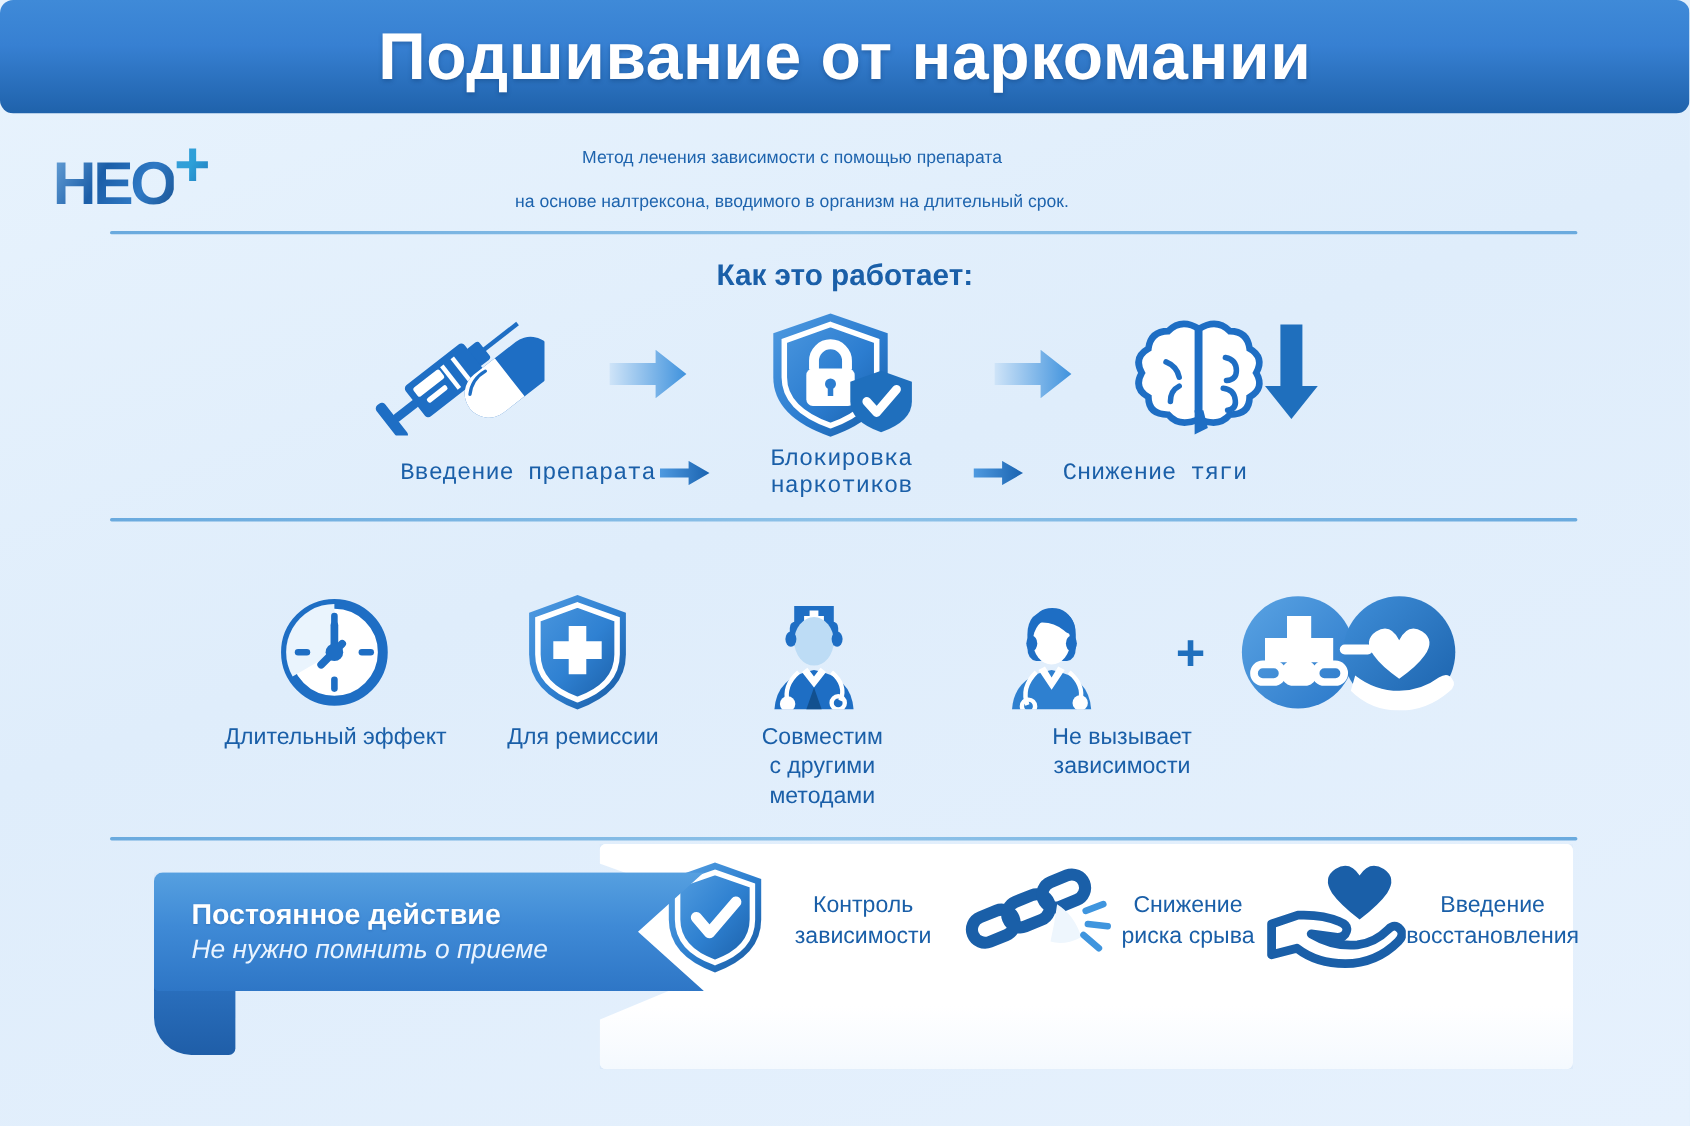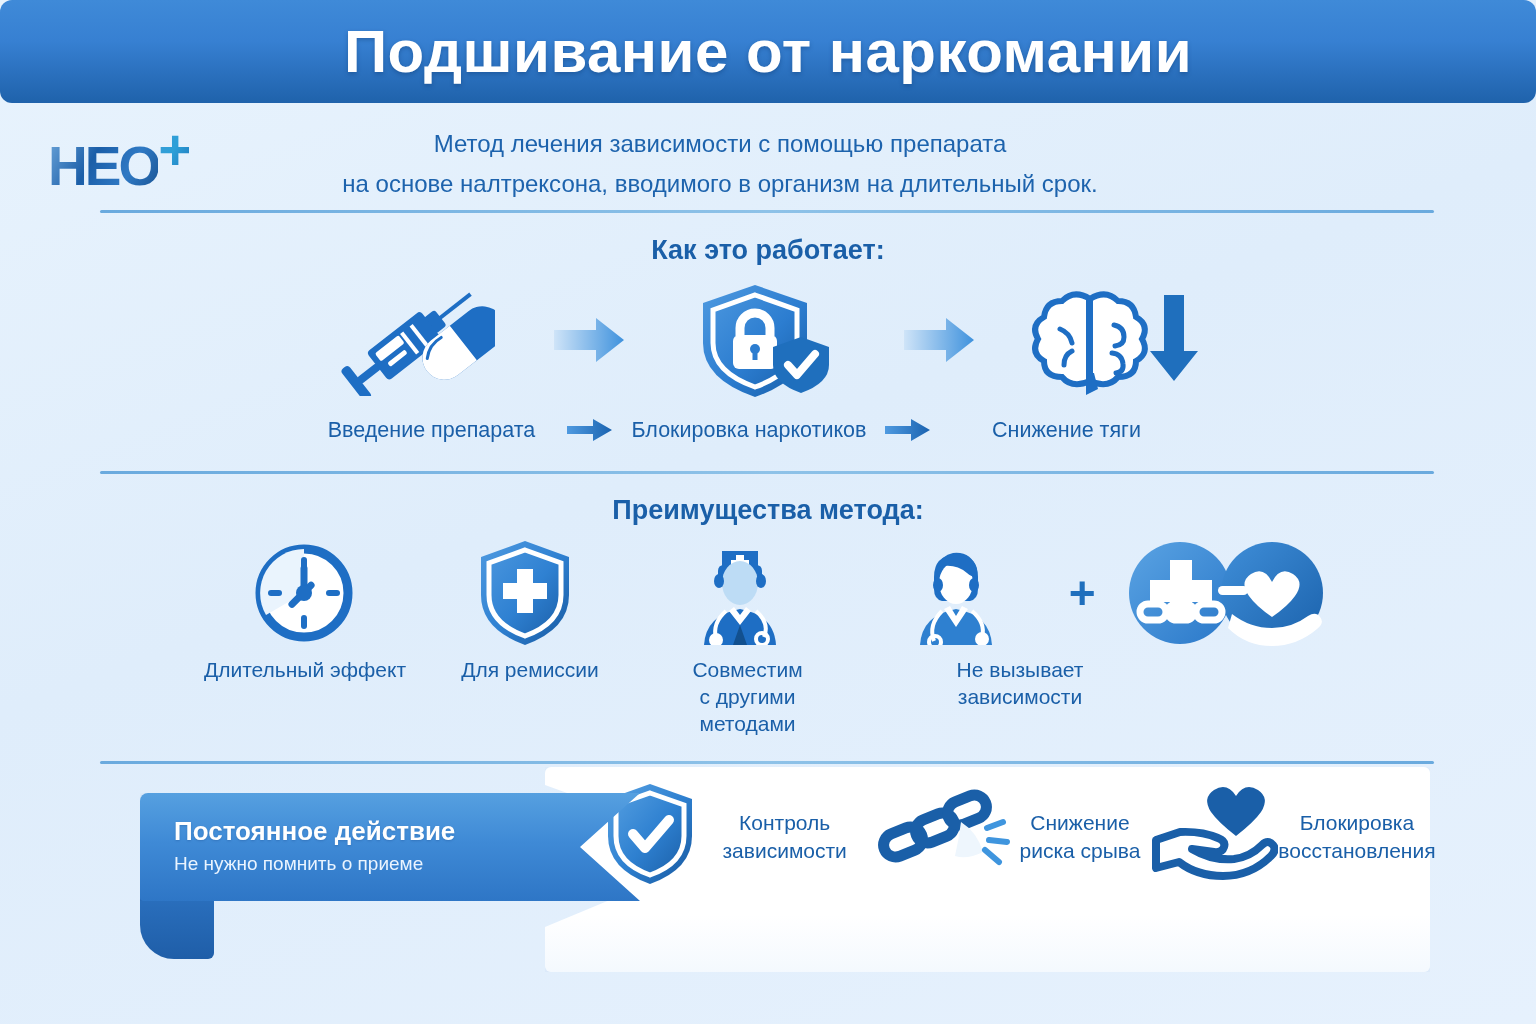--- a/index.html
+++ b/index.html
@@ -53,21 +53,21 @@
     -webkit-background-clip: text; background-clip: text; color: transparent;
     font-size: 58px;
   }
 
   .intro {
     position: absolute;
     left: 290px; top: 124px;
     width: 860px;
     text-align: center;
     color: #1d63ad;
-    font-size: 24px;
+    font-size: 16px;
     line-height: 40px;
   }
 
   
   .divider {
     position: absolute;
     height: 3px;
     background: linear-gradient(90deg, #6aaade 0%, #8ec2e8 50%, #6aaade 100%);
     border-radius: 2px;
   }
@@ -92,23 +92,23 @@
     position: absolute;
     left: 330px; top: 280px;
     width: 870px; height: 120px;
     display: flex; align-items: center; justify-content: space-between;
   }
   .works-icon { width: 170px; height: 120px; display:flex; align-items:center; justify-content:center; }
   .works-arrow { width: 80px; height: 50px; display:flex; align-items:center; justify-content:center; }
 
   .works-labels {
     position: absolute;
-    left: 314px; top: 410px;
+    left: 330px; top: 410px;
     width: 870px; height: 40px;
-    display: flex; align-items: center; justify-content: space-between;
+    display: flex; align-items: center; justify-content: center; font-family: Liberation Mono, monospace;
   }
   .works-label {
     color: #1a5fa8; font-size: 21.5px; font-weight: 500;
     text-align: center; width: 235px;
   }
   .lbl-arrow { width: 50px; display:flex; align-items:center; justify-content:center; }
 
   
   .ben-row {
     position: absolute;
@@ -178,21 +178,21 @@
   }
   .ribbon-text {
     position: absolute; left: 34px; top: 22px;
     width: 400px;
   }
   .ribbon-title {
     color: #ffffff; font-size: 26px; font-weight: bold; line-height: 32px;
     text-shadow: 0 1px 2px rgba(20,60,120,0.25);
   }
   .ribbon-sub {
-    color: #eaf4ff; font-size: 19px; line-height: 30px; margin-top: 2px;
+    color: #eaf4ff; font-size: 24px; line-height: 30px; margin-top: 2px; font-style: italic;
   }
 
   .plus-sign {
     color: #1f6fbd; font-size: 46px; font-weight: bold; line-height: 1;
   }
 </style>
 </head>
 <body>
 
 <div class="page">
@@ -333,21 +333,20 @@
           <stop offset="0%" stop-color="#4f9ae0"></stop>
               <stop offset="100%" stop-color="#1a63b0"></stop>
         </linearGradient>
           </defs>
         <path d="M0 7 L26 7 L26 0 L45 11 L26 22 L26 15 L0 15 Z" fill="url(#lag2)"></path>
       </svg>
     </div>
     <div class="works-label">Снижение тяги</div>
   </div>
 
-  <div class="sec-title benefits">Преимущества метода:</div>
 
   <div class="ben-row">
 
     <div class="ben-cell" style="width:230px">
       <div class="ben-icon">
         <svg width="104" height="104" viewBox="0 0 104 104">
           <circle cx="52" cy="52" r="44" fill="#ffffff" stroke="#1e6ec4" stroke-width="9"></circle>
           <path d="M52 8 A44 44 0 0 0 14 74 L52 52 Z" fill="#eaf4fd"></path>
           <rect x="49" y="16" width="6" height="14" rx="3" fill="#1e6ec4"></rect>
           <rect x="49" y="74" width="6" height="14" rx="3" fill="#1e6ec4"></rect>
@@ -513,21 +512,21 @@
       <div class="card-label">Снижение риска срыва</div>
     </div>
 
     <div class="card-cell">
       <div class="card-icon">
         <svg width="130" height="104" viewBox="0 0 130 104">
           <path d="M88 14 q-9 -14 -22 -6 q-12 8 -3 22 q7 10 25 24 q18 -14 25 -24 q9 -14 -3 -22 q-13 -8 -22 6 z" fill="#1a5fa8"></path>
           <path d="M8 58 l24 -8 q22 -1 38 6 q8 3 6 9 q-2 6 -10 5 l-22 -3 q20 12 42 10 q16 -2 28 -14 q6 -6 11 0 q4 5 -2 11 q-20 20 -48 20 q-26 0 -44 -14 l-23 6 z" fill="none" stroke="#1a5fa8" stroke-width="8" stroke-linejoin="round"></path>
         </svg>
       </div>
-      <div class="card-label" style="white-space:pre-line">Блокировка
+      <div class="card-label" style="white-space:pre-line">Введение
 восстановления</div>
     </div>
 
   </div>
 
   <div class="ribbon">
     <div class="ribbon-tail"></div>
     <div class="ribbon-body"></div>
     <div class="ribbon-text">
       <div class="ribbon-title">Постоянное действие</div>

